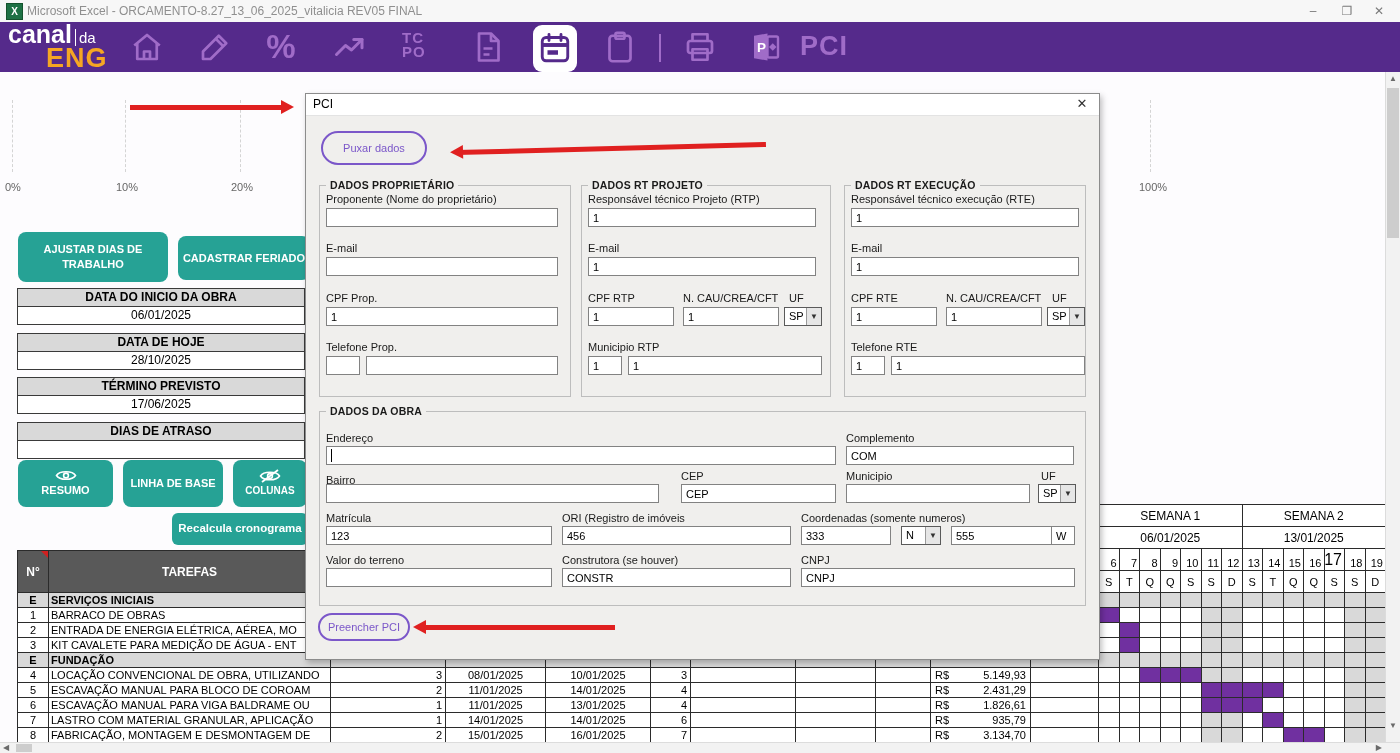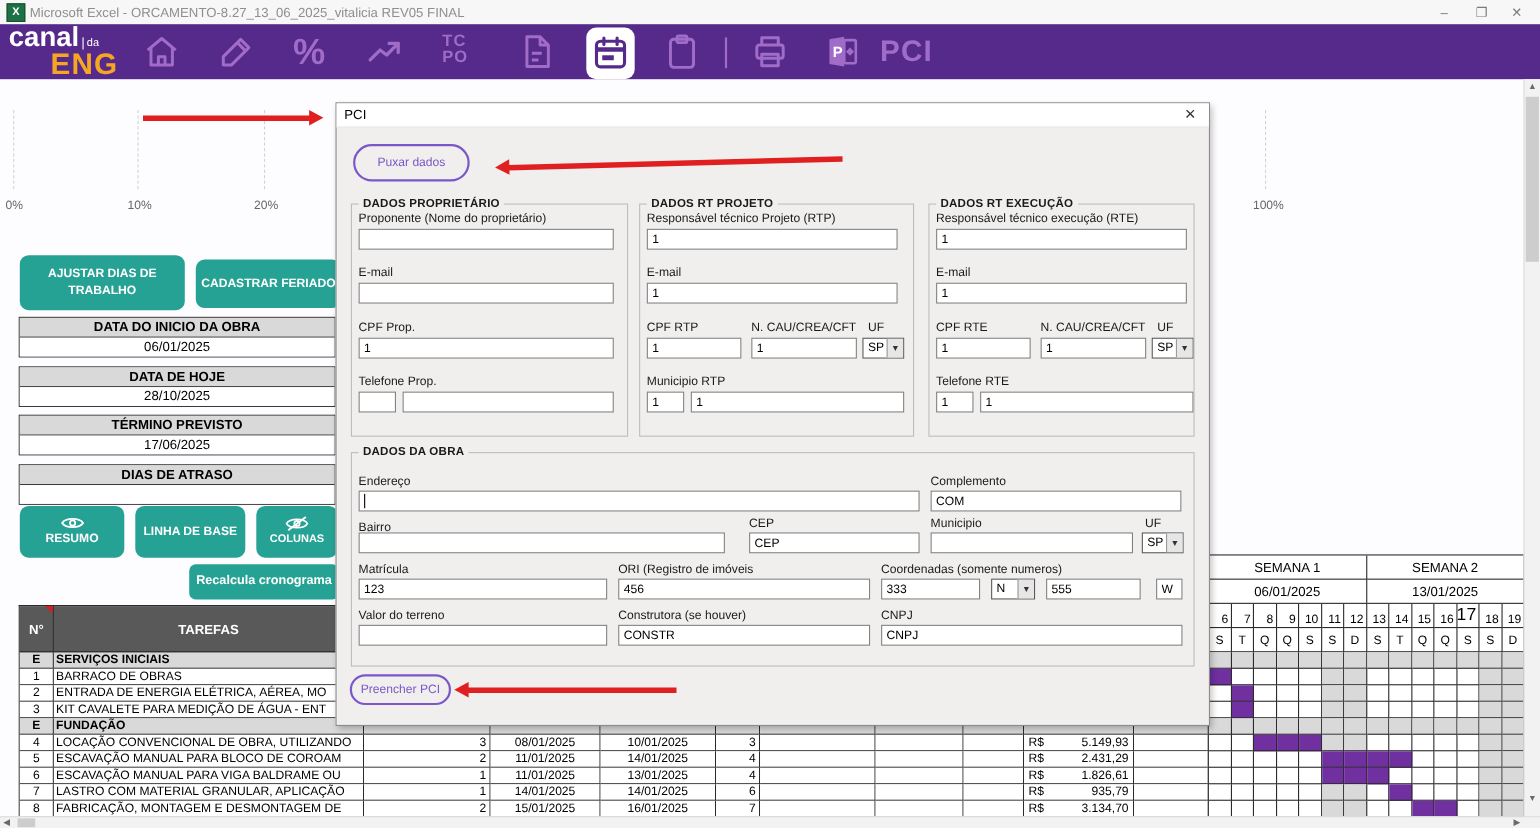--- a/index.html
+++ b/index.html
@@ -8,21 +8,21 @@
   
   .titlebar{position:absolute;top:0;left:0;width:1400px;height:22px;background:#f7f7f7;}
   .xl-icon{position:absolute;left:6px;top:3px;width:15px;height:15px;background:#1e7145;border:1px solid #14532d;color:#fff;font-size:10px;font-weight:bold;text-align:center;line-height:15px;}
   .title-text{position:absolute;left:27px;top:4px;font-size:12px;color:#8f8f8f;white-space:nowrap;}
   .winbtn{position:absolute;top:2px;width:30px;height:18px;color:#7a7a7a;font-size:12px;text-align:center;line-height:18px;}
 
   
   .toolbar{position:absolute;top:22px;left:0;width:1400px;height:50px;background:#552a8b;}
   .logo{position:absolute;left:8px;top:0;line-height:1;}
   .logo-row1{font-size:25px;color:#fff;font-weight:600;letter-spacing:0;}
-  .logo-da{font-size:10px;color:#fff;font-weight:400;border-left:1px solid #fff;padding-left:3px;margin-left:3px;}
+  .logo-da{font-size:15px;color:#fff;font-weight:400;border-left:1px solid #fff;padding-left:3px;margin-left:3px;}
   .logo-row2{font-size:27px;color:#f5a623;font-weight:800;letter-spacing:1px;margin-top:-2px;margin-left:38px;}
   .tb-ic{position:absolute;top:7px;width:36px;height:36px;}
   .tb-ic svg{width:36px;height:36px;}
   .tcpo{position:absolute;top:9px;color:#a06cc8;font-weight:700;font-size:15px;line-height:0.95;letter-spacing:1px;}
   .cal-active{position:absolute;top:3px;width:44px;height:47px;background:#fff;border-radius:9px;}
   .cal-active svg{position:absolute;left:4px;top:5px;width:36px;height:36px;}
   .tb-sep{position:absolute;top:12px;width:2px;height:28px;background:#a06cc8;}
   .pci-label{position:absolute;top:9px;font-size:27px;font-weight:600;color:#a06cc8;letter-spacing:1px;}
 
   
@@ -657,21 +657,21 @@
     <div class="lbl" style="left:20px;top:418px;">Matrícula</div>
     <input class="inp" style="left: 20px; top: 432px; width: 226px;" readonly="" value="123">
     <div class="lbl" style="left:256px;top:418px;">ORI (Registro de imóveis</div>
     <input class="inp" style="left: 256px; top: 432px; width: 229px;" readonly="" value="456">
     <div class="lbl" style="left:495px;top:418px;">Coordenadas (somente numeros)</div>
     <input class="inp" style="left: 495px; top: 432px; width: 90px;" readonly="" value="333">
     <div class="dd" style="left:595px;top:432px;width:40px;">
       <span class="dd-t">N</span>
         <span class="dd-b">▼</span>
     </div>
-    <input class="inp" style="left: 645px; top: 432px; width: 86px;" readonly="" value="555">
+    <input class="inp" style="left: 645px; top: 432px; width: 108px;" readonly="" value="555">
     <input class="inp" style="left: 745px; top: 432px; width: 24px;" readonly="" value="W">
 
     <div class="lbl" style="left:20px;top:460px;">Valor do terreno</div>
     <input class="inp" style="left: 20px; top: 474px; width: 226px;" readonly="" value="">
     <div class="lbl" style="left:256px;top:460px;">Construtora (se houver)</div>
     <input class="inp" style="left: 256px; top: 474px; width: 229px;" readonly="" value="CONSTR">
     <div class="lbl" style="left:495px;top:460px;">CNPJ</div>
     <input class="inp" style="left: 495px; top: 474px; width: 274px;" readonly="" value="CNPJ">
 
     <button class="pill" style="left:12px;top:519px;width:92px;height:28px;">Preencher PCI</button>

